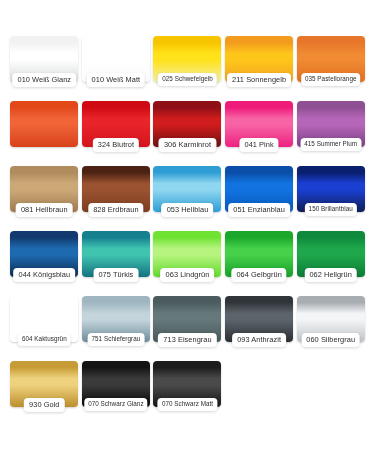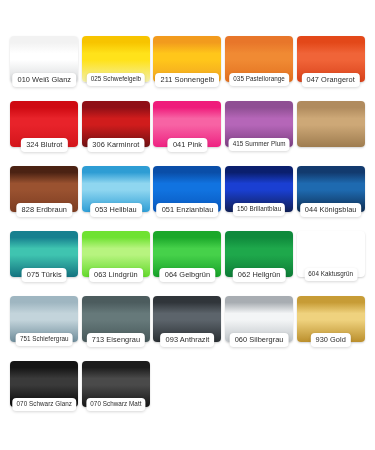--- a/index.html
+++ b/index.html
@@ -71,53 +71,57 @@
 </style>
 </head>
 <body>
 
 <div id="swatch-grid">
     <div class="swatch-cell">
       <div class="swatch-chip" style="background: linear-gradient(rgb(242, 242, 242) 0%, rgb(242, 242, 242) 14%, rgb(255, 255, 255) 38%, rgb(255, 255, 255) 52%, rgb(217, 219, 221) 100%);"></div>
       <div class="swatch-label">010 Weiß Glanz</div>
     </div>
     <div class="swatch-cell">
+      <div class="swatch-chip" style="background: linear-gradient(rgb(255, 255, 255) 0%, rgb(255, 255, 255) 14%, rgb(255, 255, 255) 38%, rgb(255, 255, 255) 52%, rgb(251, 251, 251) 100%);"></div>
+      <div class="swatch-label">010 Weiß Matt</div>
+    </div>
+    <div class="swatch-cell">
       <div class="swatch-chip" style="background: linear-gradient(rgb(247, 196, 0) 0%, rgb(247, 196, 0) 14%, rgb(255, 226, 26) 38%, rgb(255, 226, 26) 52%, rgb(242, 239, 168) 100%);"></div>
       <div class="swatch-label tight">025 Schwefelgelb</div>
     </div>
     <div class="swatch-cell">
       <div class="swatch-chip" style="background: linear-gradient(rgb(242, 155, 29) 0%, rgb(242, 155, 29) 14%, rgb(255, 198, 26) 38%, rgb(255, 198, 26) 52%, rgb(240, 163, 35) 100%);"></div>
       <div class="swatch-label">211 Sonnengelb</div>
     </div>
     <div class="swatch-cell">
       <div class="swatch-chip" style="background: linear-gradient(rgb(232, 118, 42) 0%, rgb(232, 118, 42) 14%, rgb(240, 138, 51) 38%, rgb(240, 138, 51) 52%, rgb(226, 112, 31) 100%);"></div>
       <div class="swatch-label tight">035 Pastellorange</div>
     </div>
     <div class="swatch-cell">
       <div class="swatch-chip" style="background: linear-gradient(rgb(227, 72, 25) 0%, rgb(227, 72, 25) 14%, rgb(240, 100, 56) 38%, rgb(240, 100, 56) 52%, rgb(216, 66, 26) 100%);"></div>
-      <div class="swatch-label">047 Orangerot</div>
     </div>
     <div class="swatch-cell">
       <div class="swatch-chip" style="background: linear-gradient(rgb(207, 10, 18) 0%, rgb(207, 10, 18) 14%, rgb(232, 35, 42) 38%, rgb(232, 35, 42) 52%, rgb(211, 21, 27) 100%);"></div>
       <div class="swatch-label">324 Blutrot</div>
     </div>
     <div class="swatch-cell">
       <div class="swatch-chip" style="background: linear-gradient(rgb(143, 15, 22) 0%, rgb(143, 15, 22) 14%, rgb(208, 28, 28) 38%, rgb(208, 28, 28) 52%, rgb(110, 16, 18) 100%);"></div>
       <div class="swatch-label">306 Karminrot</div>
     </div>
     <div class="swatch-cell">
       <div class="swatch-chip" style="background: linear-gradient(rgb(239, 27, 123) 0%, rgb(239, 27, 123) 14%, rgb(247, 99, 164) 38%, rgb(247, 99, 164) 52%, rgb(238, 33, 129) 100%);"></div>
       <div class="swatch-label">041 Pink</div>
     </div>
     <div class="swatch-cell">
       <div class="swatch-chip" style="background: linear-gradient(rgb(143, 79, 147) 0%, rgb(143, 79, 147) 14%, rgb(181, 102, 184) 38%, rgb(181, 102, 184) 52%, rgb(124, 63, 130) 100%);"></div>
       <div class="swatch-label tight">415 Summer Plum</div>
     </div>
     <div class="swatch-cell">
       <div class="swatch-chip" style="background: linear-gradient(rgb(176, 139, 94) 0%, rgb(176, 139, 94) 14%, rgb(205, 168, 119) 38%, rgb(205, 168, 119) 52%, rgb(158, 124, 79) 100%);"></div>
+      <div class="swatch-label">081 Hellbraun</div>
     </div>
     <div class="swatch-cell">
       <div class="swatch-chip" style="background: linear-gradient(rgb(75, 34, 19) 0%, rgb(75, 34, 19) 14%, rgb(154, 82, 48) 38%, rgb(154, 82, 48) 52%, rgb(125, 61, 34) 100%);"></div>
       <div class="swatch-label">828 Erdbraun</div>
     </div>
     <div class="swatch-cell">
       <div class="swatch-chip" style="background: linear-gradient(rgb(46, 157, 212) 0%, rgb(46, 157, 212) 14%, rgb(143, 214, 240) 38%, rgb(143, 214, 240) 52%, rgb(46, 158, 214) 100%);"></div>
       <div class="swatch-label">053 Hellblau</div>
     </div>
     <div class="swatch-cell">

